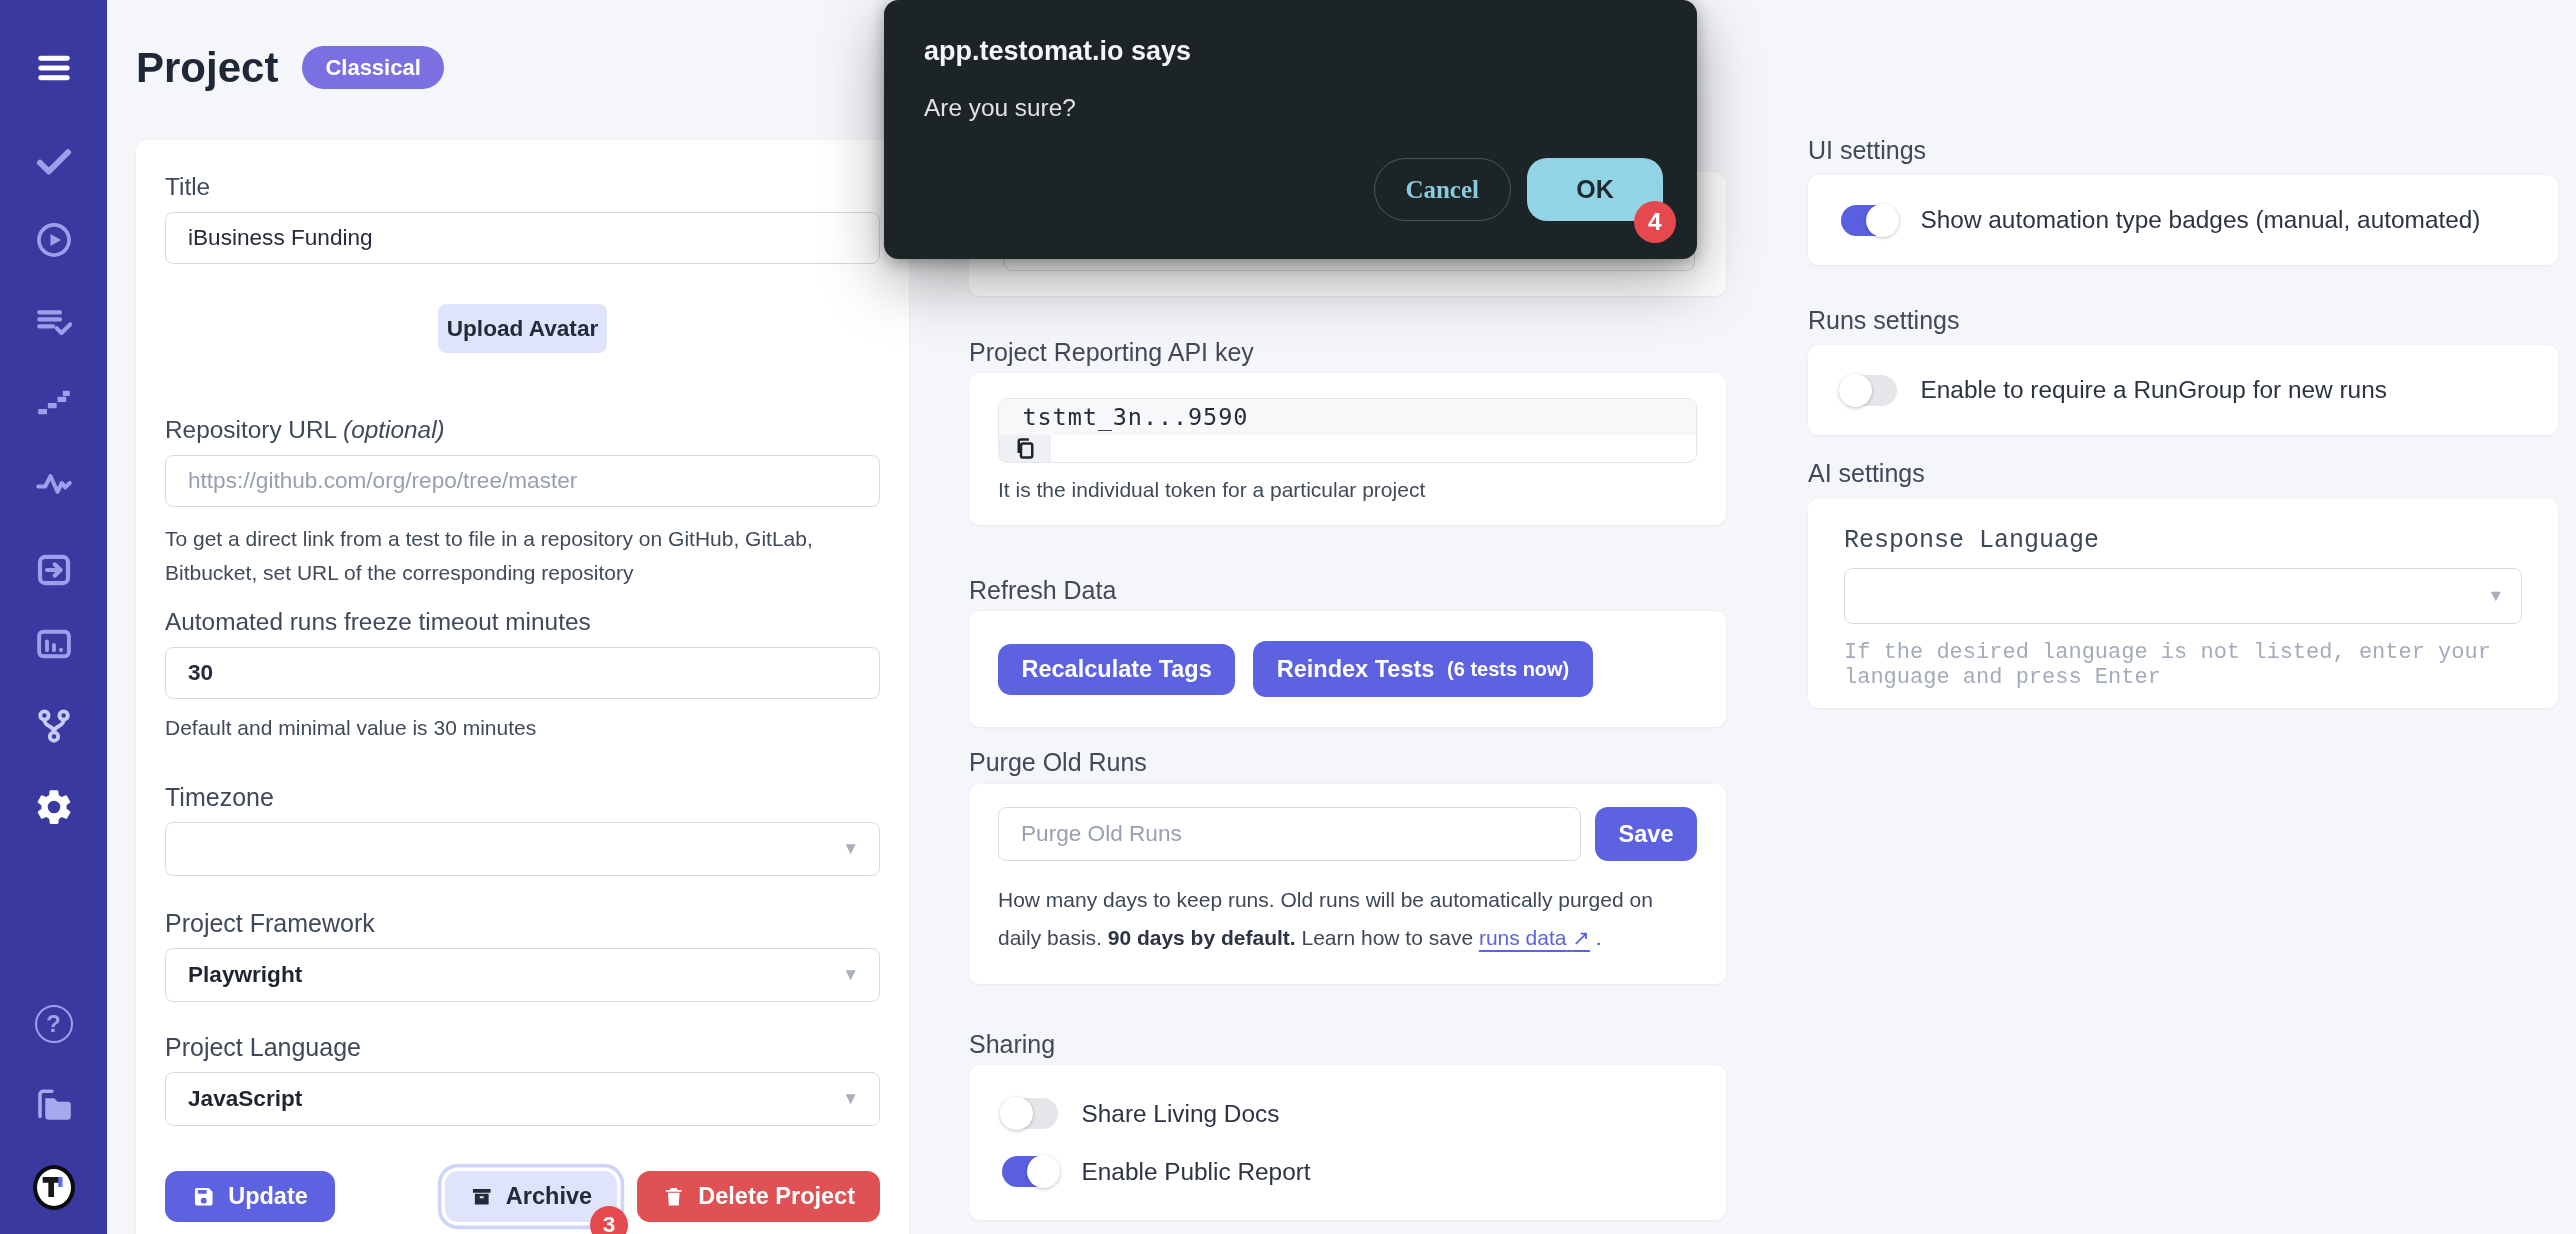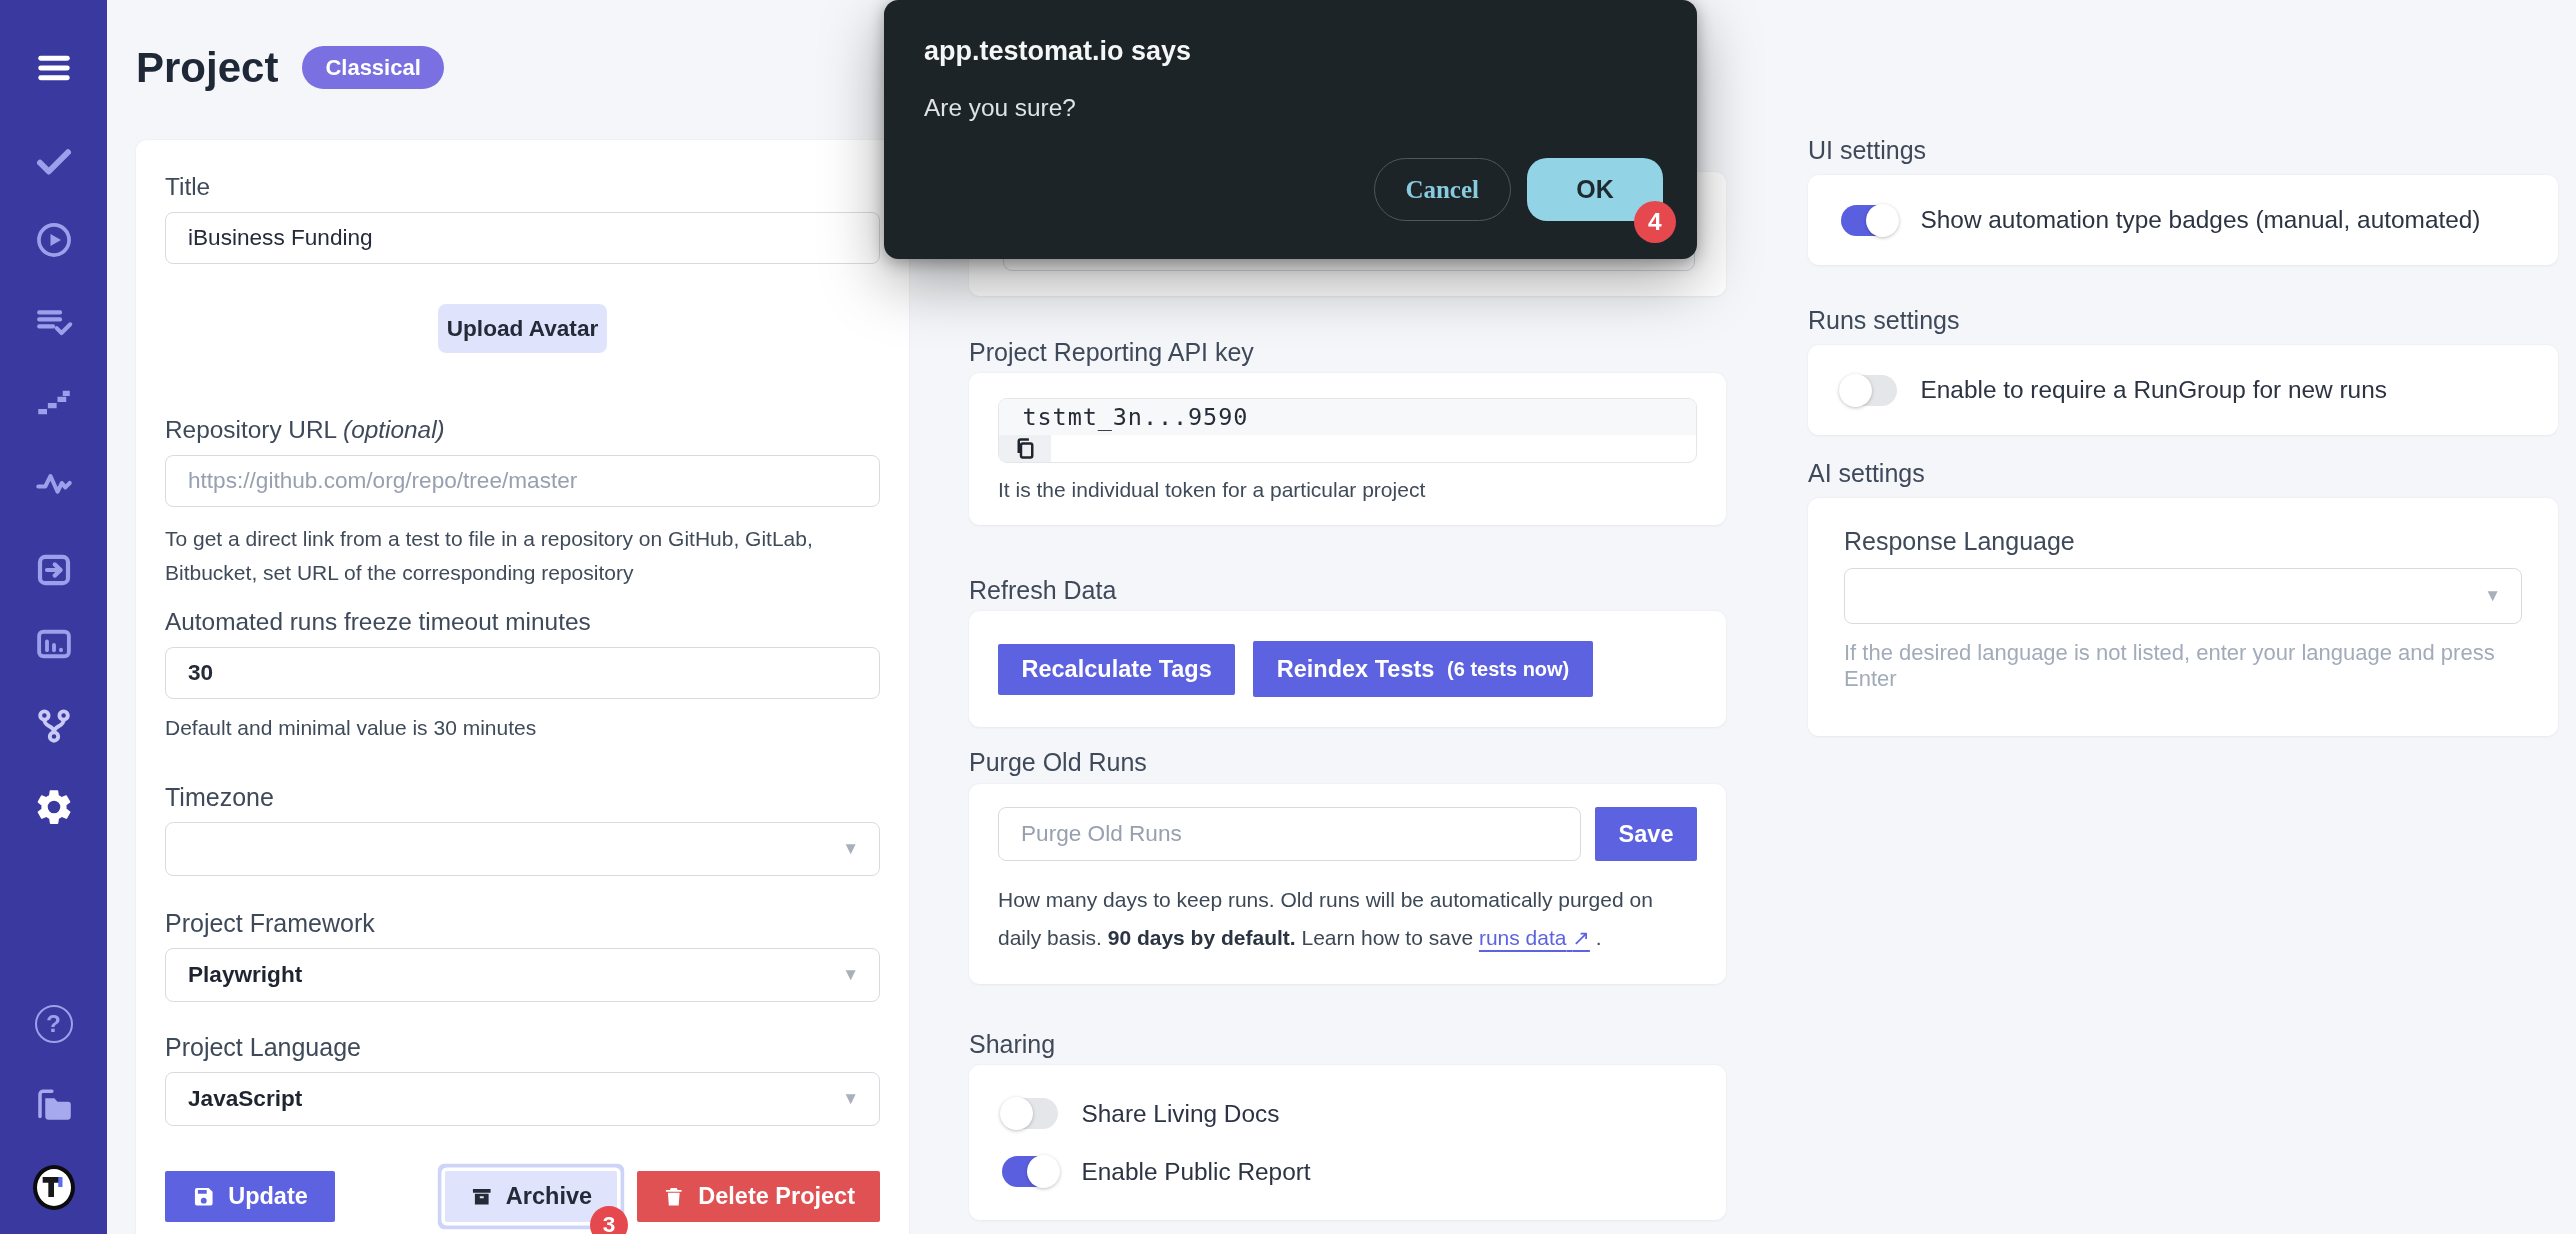--- a/index.html
+++ b/index.html
@@ -37,21 +37,21 @@
   .t-input::placeholder { color:#97a0ae; }
   .select {
     position:relative; width:100%; height:54px; background:#fff; border:1.8px solid #d7dbe1; border-radius:8.1px;
     display:flex; align-items:center; padding:0 22px; font-size:22.6px; font-weight:700; color:#1f2530; cursor:pointer;
   }
   .select .arrow {
     position:absolute; right:20px; top:50%; transform:translateY(-50%);
     font-size:17px; color:#a9b0bb; font-weight:400;
   }
   .helper { font-size:21px; color:#404b5a; line-height:34px; }
-  .btn { border:none; border-radius:2px; font-family:"Liberation Sans",sans-serif;
+  .btn { border:none; border-radius:13px; font-family:"Liberation Sans",sans-serif;
     font-size:23.5px; font-weight:700; cursor:pointer; display:inline-flex; align-items:center; justify-content:center; gap:12.7px; }
   .btn-purple { background:#5d63e0; color:#fff; }
   .toggle { width:56px; height:31px; border-radius:15.4px; position:relative; flex:none; cursor:pointer; }
   .toggle.on { background:#5a5fe0; }
   .toggle.off { background:#e4e6ea; }
   .toggle .knob { position:absolute; top:-0.9px; width:33px; height:33px; background:#fff; border-radius:50%;
     box-shadow:0 0.9px 3.6px rgba(0,0,0,.25); }
   .toggle.on .knob { right:-1.8px; }
   .toggle.off .knob { left:-1.8px; }
   .toggle-row { display:flex; align-items:center; gap:23.5px; font-size:24.4px; color:#2c3443; }
@@ -94,21 +94,21 @@
   .purge-card { margin-top:7.2px; padding:23.5px 29px 27px 29px; }
   .purge-row { display:flex; gap:14.5px; }
   .btn-save { height:54px; padding:0 23.5px; flex:none; }
   .purge-help { margin-top:20px; font-size:21px; color:#3d4856; line-height:38px; }
   .purge-help b { color:#2b3442; }
   .runs-link { color:#5d63e0; text-decoration:underline; text-underline-offset:5.4px; cursor:pointer; }
   .sharing-card { margin-top:7.2px; padding:33px 33px; display:flex; flex-direction:column; gap:27px; }
 
   
   .setting-card { margin-top:11px; height:90px; padding:0 33px; display:flex; align-items:center; }
-  .ai-card { margin-top:11px; padding:29px 36px 44px 36px; }
+  .ai-card { margin-top:11px; padding:29px 36px 18px 36px;font-family:Liberation Mono, monospace; }
   .ai-helper { margin-top:16.3px; font-size:22px; color:#a2abba; }
 
   
   .dialog {
     position:absolute; left:884px; top:0; width:813px; height:259px;
     background:#1d2428; border-radius:14.5px;
     box-shadow:0 22px 63px rgba(0,0,0,.35), 0 3.6px 16.3px rgba(0,0,0,.3);
     padding:36px 40px; z-index:50;
   }
   .dlg-title { font-size:27px; font-weight:700; color:#f5f6f6; }

